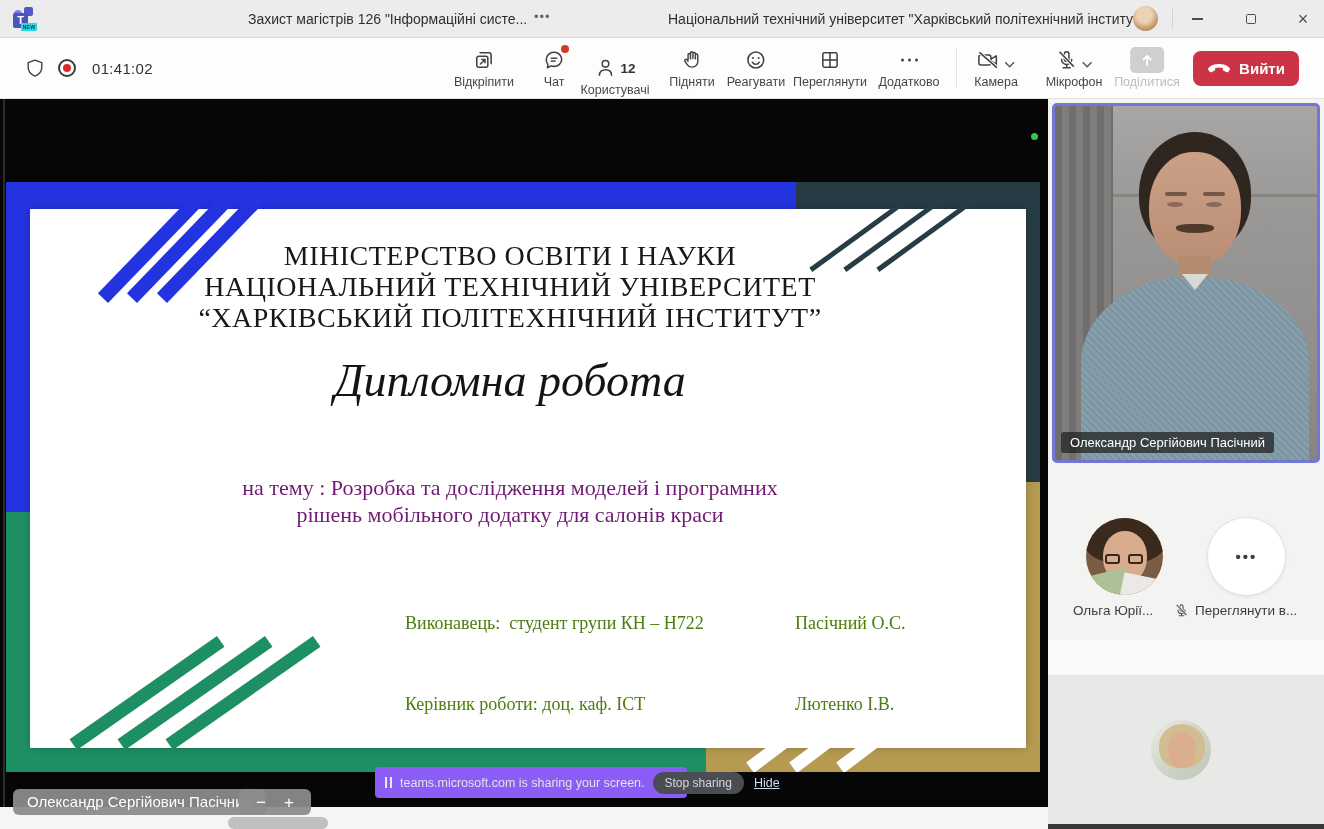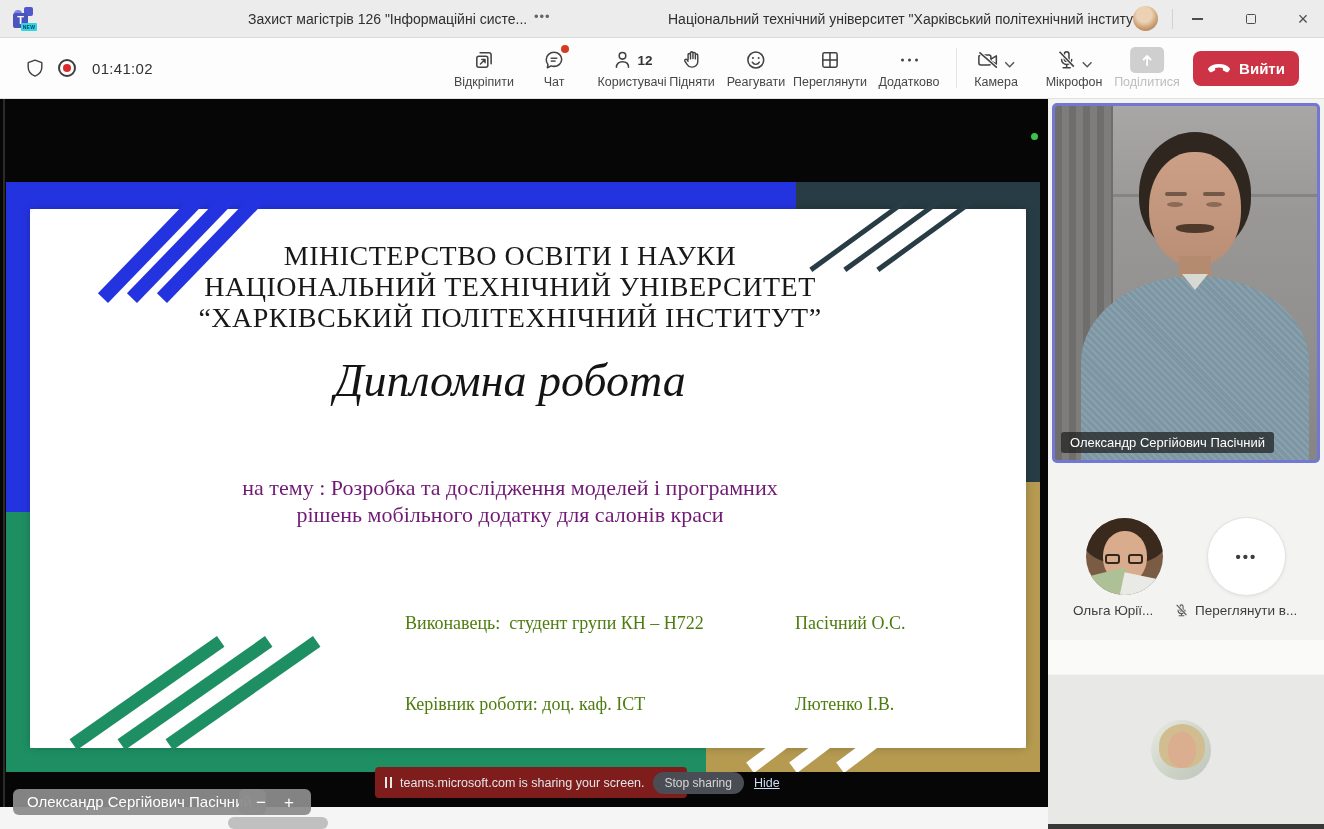--- a/index.html
+++ b/index.html
@@ -52,21 +52,21 @@
   .slide { position:absolute; left:6px; top:83px; width:1034px; height:590px; background:#fff; overflow:hidden; font-family:"Liberation Serif",serif; }
   .band { position:absolute; }
   .slide-content { position:absolute; left:24px; top:27px; width:996px; height:539px; background:#fff; border-radius:5px; box-shadow:0 0 9px rgba(0,0,0,.22); }
   .stripe { position:absolute; transform-origin:left bottom; }
 
   .min-line { position:absolute; left:24px; width:960px; text-align:center; color:#181818; font-size:28px; line-height:31px; letter-spacing:.5px; }
   .slide-title { position:absolute; left:24px; top:172px; width:960px; text-align:center; font-size:46px; font-style:italic; color:#141414; }
   .topic { position:absolute; left:24px; top:292px; width:960px; text-align:center; font-size:22px; line-height:27px; color:#701a75; }
   .exec { position:absolute; top:374px; font-size:18px; line-height:27px; color:#4d7c0f; white-space:pre; }
 
-  .share-bar { position:absolute; left:375px; top:668px; width:312px; height:31px; background:#7f1d1d; border-radius:4px;
+  .share-bar { position:absolute; left:375px; top:668px; width:312px; height:31px; background:#8b5cf6; border-radius:4px;
     display:flex; align-items:center; padding:0 10px; gap:8px; font-family:"Liberation Sans",sans-serif; }
   .pause-ic { display:flex; gap:3px; }
   .pause-ic i { display:block; width:2px; height:11px; background:#e8e8e8; }
   .share-text { font-size:12.5px; color:#e2e4e6; white-space:nowrap; }
   .stop-btn { padding:4px 12px; border-radius:12px; background:#4a4e54; color:#d5d7d9; font-size:12px; white-space:nowrap; cursor:pointer; }
   .hide-link { color:#cbdcf5; font-size:12.5px; text-decoration:underline; cursor:pointer; margin-left:2px; }
 
   .bottom-strip { position:absolute; left:0; top:807px; width:1048px; height:22px; background:#f5f5f5; }
   .ghost-pill { position:absolute; left:228px; top:817px; width:100px; height:12px; background:#8c8c8c; opacity:.5; border-radius:6px; }
   .presenter-pill { position:absolute; left:13px; top:789px; height:26px; line-height:26px; padding:0 14px; border-radius:6px;
@@ -168,21 +168,21 @@
         <svg width="22" height="22" viewBox="0 0 20 20">
             <path d="M10 3 a7 6.4 0 0 1 7 6.4 a7 6.4 0 0 1 -7 6.4 c-.9 0-1.8-.15-2.6-.45 L4 17 l.5-3 A6.3 6.3 0 0 1 3 9.4 A7 6.4 0 0 1 10 3 Z" fill="none" stroke="#424242" stroke-width="1.4" stroke-linejoin="round"></path>
             <line x1="7" y1="8.4" x2="13" y2="8.4" stroke="#424242" stroke-width="1.3"></line>
             <line x1="7" y1="11" x2="11.5" y2="11" stroke="#424242" stroke-width="1.3"></line>
           </svg>
         <div class="chat-dot"></div>
       </div>
       <div class="lbl">Чат</div>
     </div>
 
-    <div class="tbtn" style="left:632px;">
+    <div class="tbtn" style="left:615px;margin-top:8px;">
       <div class="icon-row">
         <span>
           <svg width="22" height="22" viewBox="0 0 20 20">
               <circle cx="10" cy="6.2" r="3" fill="none" stroke="#424242" stroke-width="1.4"></circle>
               <path d="M4.5 16.5 c0-3.2 2.3-5 5.5-5 s5.5 1.8 5.5 5" fill="none" stroke="#424242" stroke-width="1.4" stroke-linecap="round"></path>
             </svg>
         </span>
         <span class="count">12</span>
       </div>
       <div class="lbl">Користувачі</div>

